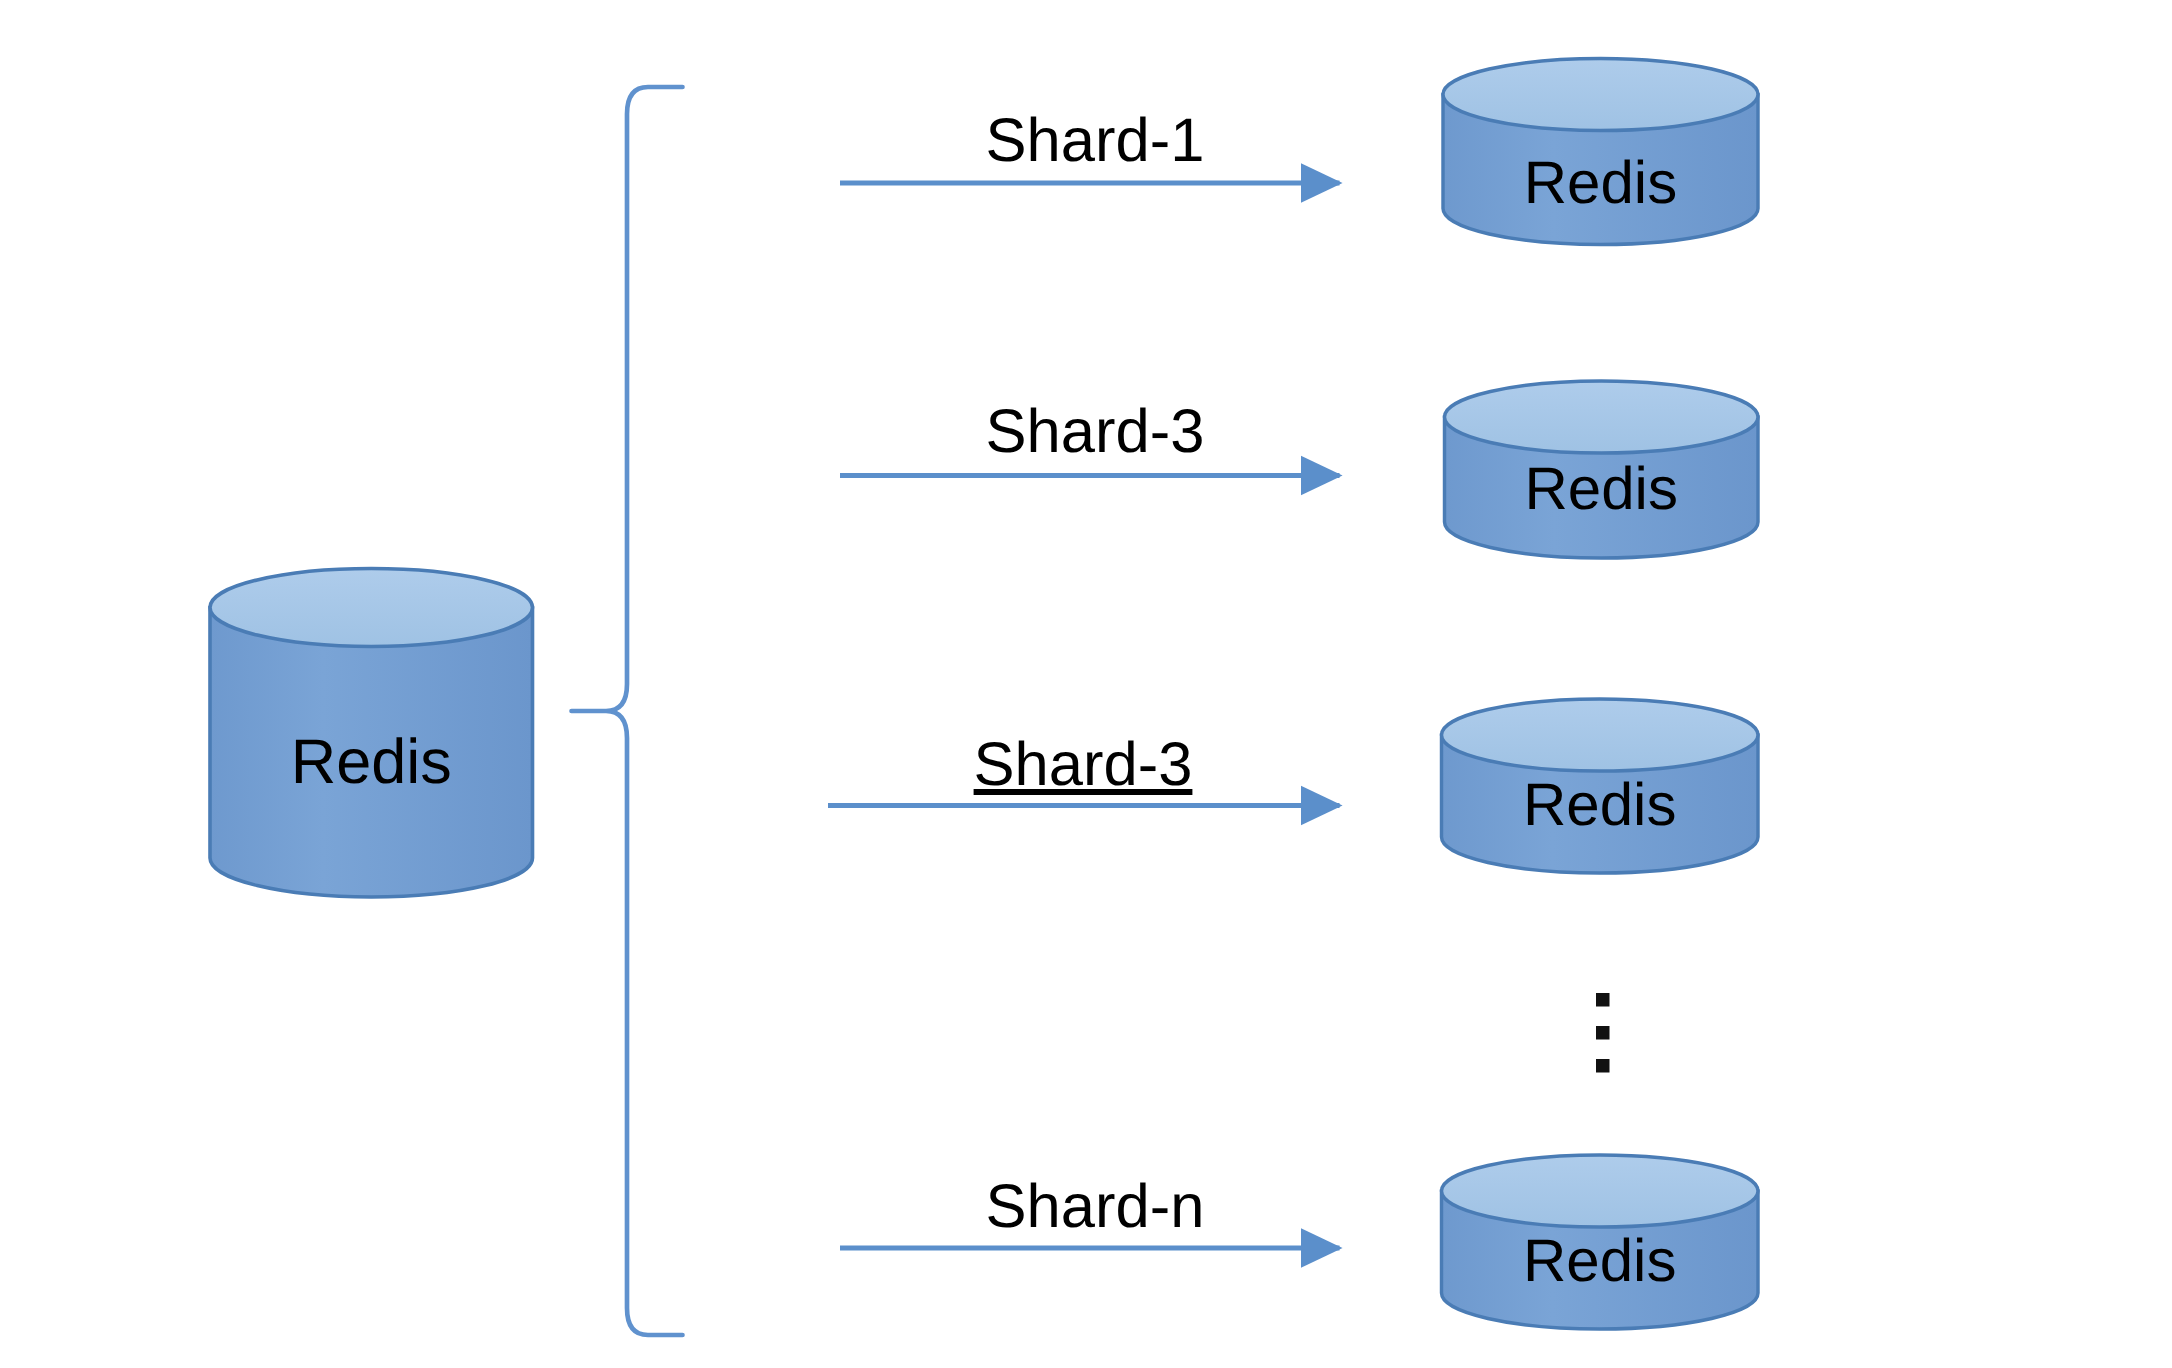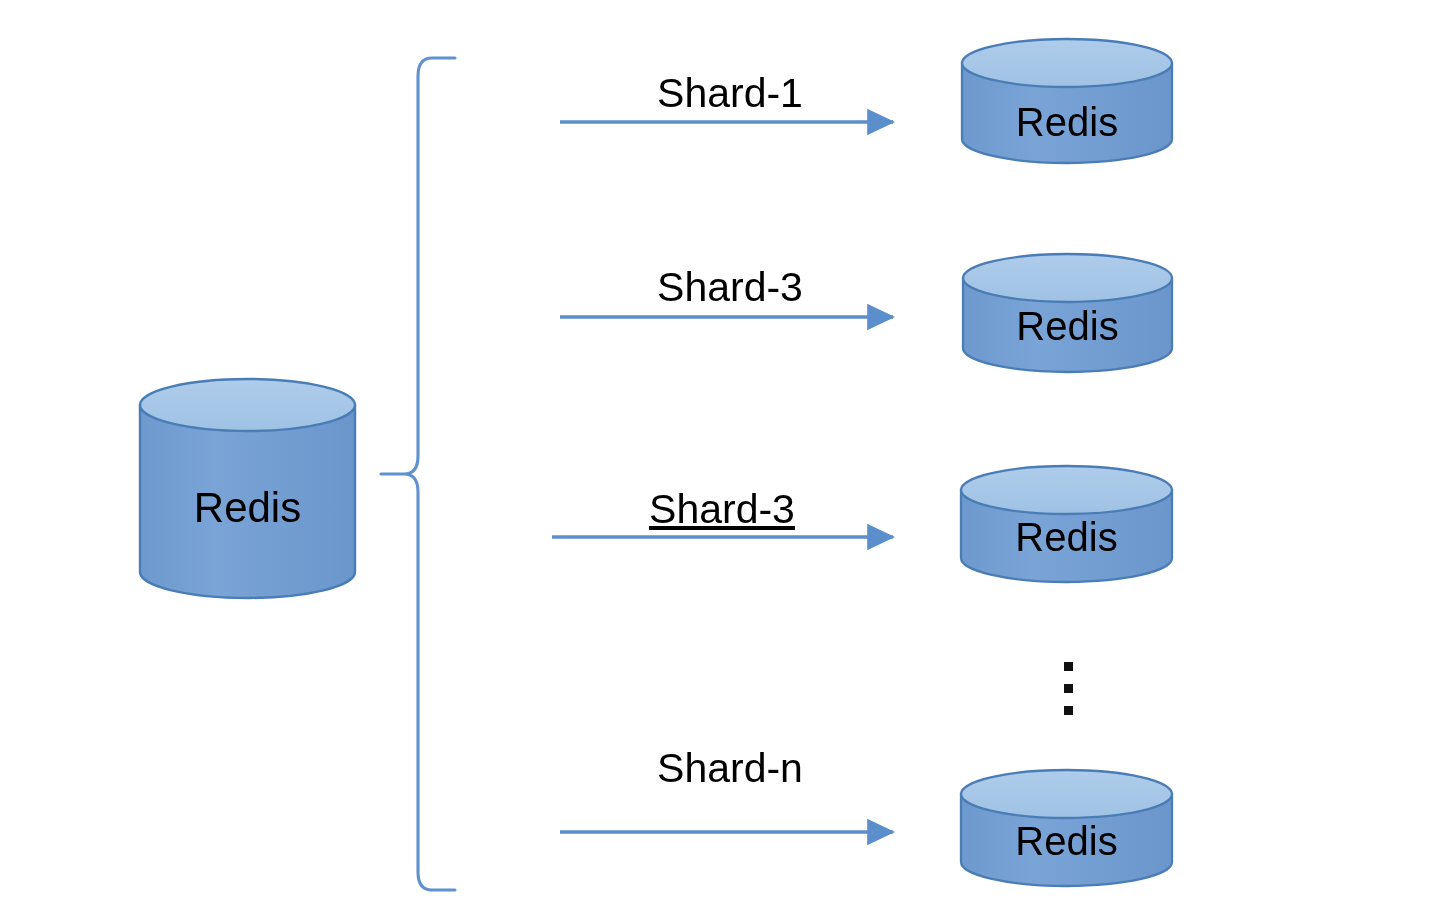--- a/index.html
+++ b/index.html
@@ -132,21 +132,21 @@
 </svg>
 
 <div class="node-label cyl-label" style="left:140px; top:487px; width:215px;">Redis</div>
 
 <div class="node-label edge-label" style="left:560px; top:73px; width:340px;">Shard-1</div>
 
 <div class="node-label edge-label" style="left:560px; top:267px; width:340px;">Shard-3</div>
 
 <div class="node-label edge-label" style="left:552px; top:489px; width:340px;text-decoration:underline;">Shard-3</div>
 
-<div class="node-label edge-label" style="left:560px; top:748px; width:340px;">Shard-n</div>
+<div class="node-label edge-label" style="left:560px; top:784px; width:340px;">Shard-n</div>
 
 <div class="node-label cyl-label-small" style="left:962px; top:102px; width:210px;">Redis</div>
 
 <div class="node-label cyl-label-small" style="left:963px; top:306px; width:209px;">Redis</div>
 
 <div class="node-label cyl-label-small" style="left:961px; top:517px; width:211px;">Redis</div>
 
 <div class="node-label cyl-label-small" style="left:961px; top:821px; width:211px;">Redis</div>
 
 <div class="ellipsis-dots" style="left:1044px; top:662px; width:48px;">

